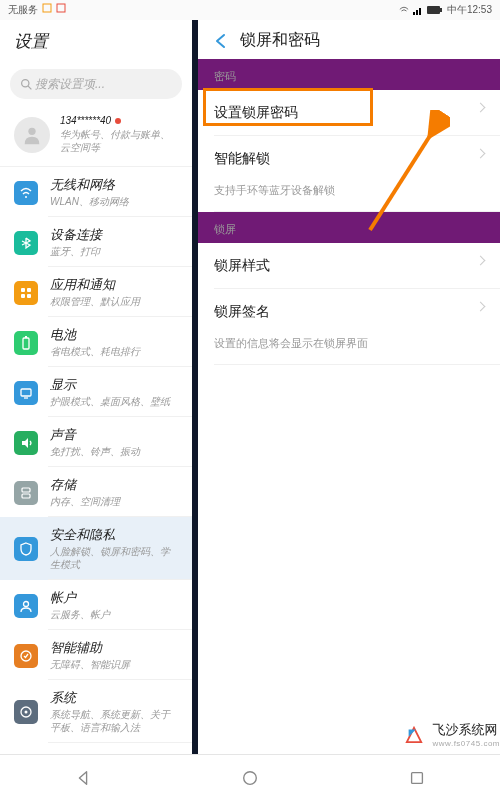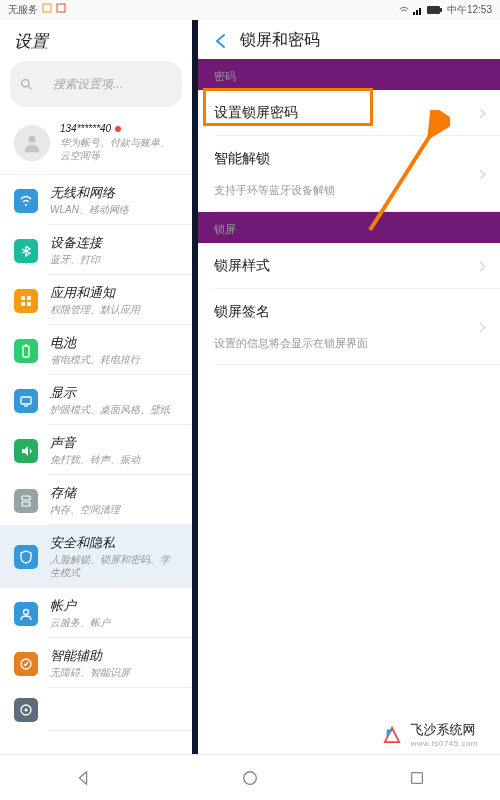--- a/index.html
+++ b/index.html
@@ -7,21 +7,21 @@
 
 .statusbar { height: 20px; display: flex; align-items: center; padding: 0 8px; font-size: 10px; color: #555; background: #fafafa; }
 .statusbar .left { display: flex; align-items: flex-start; gap: 4px; }
 .statusbar .right { margin-left: auto; display: flex; align-items: center; gap: 4px; }
 .tiny-icon { width: 10px; height: 10px; display: inline-block; }
 
 .main { display: flex; height: 734px; }
 
 .sidebar { width: 198px; border-right: 6px solid #0f172a; display: flex; flex-direction: column; font-style: italic; }
 .sidebar-title { font-size: 17px; font-weight: 500; padding: 10px 14px 8px; color: #222; }
-.search-box { margin: 0 10px 8px; background: #f1f1f1; border-radius: 16px; height: 46px; display: flex; align-items: center; padding: 0 10px; color: #aaa; font-size: 12px; gap: 20px; }
+.search-box { margin: 8px 10px 8px; background: #f1f1f1; border-radius: 16px; height: 30px; display: flex; align-items: center; padding: 0 10px; color: #aaa; font-size: 12px; gap: 2px; }
 .search-icon { width: 13px; height: 13px; }
 
 .account-row { display: flex; align-items: center; padding: 8px 14px 12px; gap: 10px; border-bottom: 1px solid #f0f0f0; }
 .avatar { width: 36px; height: 36px; border-radius: 50%; background: #e8e8e8; display: flex; align-items: center; justify-content: center; }
 .avatar svg { width: 22px; height: 22px; fill: #c5c5c5; }
 .account-text { flex: 1; }
 .account-title { font-size: 10px; color: #222; display: flex; align-items: center; gap: 4px; }
 .red-dot { width: 6px; height: 6px; background: #e74c3c; border-radius: 50%; display: inline-block; }
 .account-sub { font-size: 10px; color: #999; margin-top: 2px; line-height: 1.3; }
 
@@ -35,35 +35,35 @@
 .item-title { font-size: 13px; color: #222; }
 .item-sub { font-size: 10px; color: #999; margin-top: 1px; line-height: 1.3; }
 
 .detail { flex: 1; display: flex; flex-direction: column; font-family: Liberation Serif, serif; }
 .detail-header { display: flex; align-items: center; padding: 10px 14px 8px; gap: 10px; }
 .back-arrow { width: 18px; height: 18px; }
 .detail-title { font-size: 16px; font-weight: 500; color: #222; }
 
 .section-label { font-size: 11px; color: #999; padding: 10px 16px 6px; background: #701a75; }
 
-.detail-item { padding: 14px 16px; display: flex; align-items: center; position: relative; gap: 44px; }
+.detail-item { padding: 14px 16px; display: flex; position: relative; gap: 44px; }
 .detail-item::after { content: ""; position: absolute; left: 16px; right: 0; bottom: 0; height: 1px; background: #f0f0f0; }
 .detail-item-text { flex: 1; }
 .detail-item-title { font-size: 14px; color: #222; }
 .detail-item-sub { font-size: 11px; color: #999; margin-top: 15px; }
 .chevron { width: 7px; height: 7px; border-top: 1.5px solid #ccc; border-right: 1.5px solid #ccc; transform: rotate(45deg); flex-shrink: 0; }
 
 .highlight-box { position: absolute; border: 3px solid #f57c00; pointer-events: none; }
 
 .arrow-svg { position: absolute; pointer-events: none; }
 
 .navbar { position: absolute; left: 0; right: 0; bottom: 0; height: 46px; border-top: 1px solid #e5e5e5; display: flex; align-items: center; justify-content: space-around; background: #fff; }
 .nav-btn { width: 22px; height: 22px; display: flex; align-items: center; justify-content: center; }
 
-.watermark { position: absolute; right: 22px; bottom: 52px; display: flex; align-items: center; gap: 10px; font-size: 13px; }
+.watermark { position: absolute; right: 0; bottom: 52px; display: flex; align-items: center; gap: 10px; font-size: 13px; }
 .watermark .wm-main { color: #222; font-weight: 500; }
 .watermark .wm-sub { font-size: 8px; color: #aaa; letter-spacing: 0.5px; }
 .wm-logo { width: 18px; height: 18px; }
 </style>
 </head>
 <body>
 
 <div class="statusbar">
   <div class="left">
     <span>无服务</span>
@@ -249,20 +249,24 @@
       <div class="item-title">智能辅助</div>
       <div class="item-sub">无障碍、智能识屏</div>
     </div>
         </div>
         <div class="list-item">
     <div class="item-icon" style="background:#5d6d7e">
       <svg viewBox="0 0 14 14">
               <circle cx="7" cy="7" r="5" fill="none" stroke="#fff" stroke-width="1.3"></circle>
               <circle cx="7" cy="7" r="1.5"></circle>
             </svg>
+    </div>
+    <div class="item-text">
+      <div class="item-title">系统</div>
+      <div class="item-sub">系统导航、系统更新、关于平板、语言和输入法</div>
     </div>
         </div>
       </div>
   </div>
 
   <div class="detail">
     <div class="detail-header">
       <svg class="back-arrow" viewBox="0 0 18 18">
           <path d="M12 3 L5 9 L12 15" fill="none" stroke="#3498db" stroke-width="2" stroke-linecap="round" stroke-linejoin="round"></path>
         </svg>

